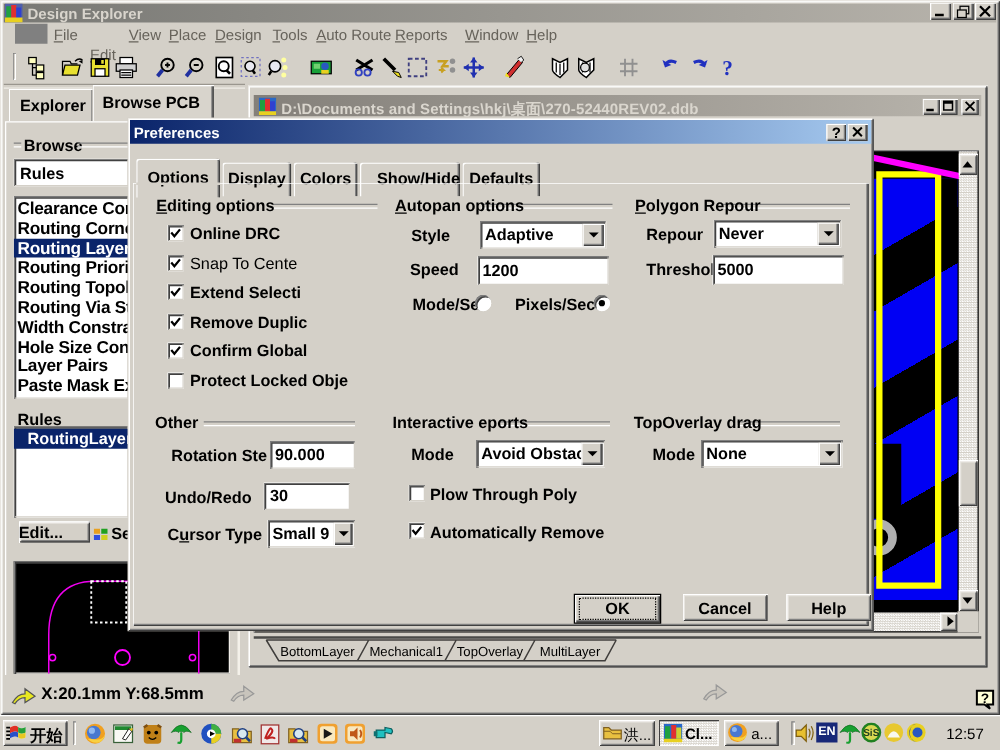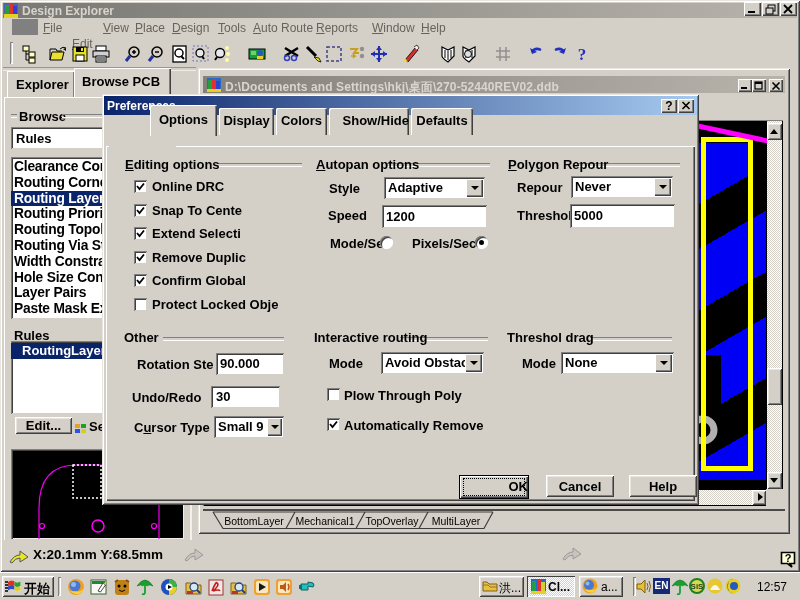--- a/index.html
+++ b/index.html
@@ -191,21 +191,21 @@
 <div class="abs field" style="left:11px;top:157px;width:92px;height:162px;overflow:hidden;">
   <div style="margin:2px 0 0 3px;font-size:13.8px;font-weight:bold;line-height:15.8px;white-space:nowrap;letter-spacing:-0.2px;">
   Clearance Constrai<br>Routing Corners<br><span style="display:block;background:#0a246a;color:#fff;margin-left:-3px;padding-left:3px;">Routing Layers</span>Routing Priority<br>Routing Topology<br>Routing Via Style<br>Width Constraint<br>Hole Size Constrai<br>Layer Pairs<br>Paste Mask Exp</div>
 </div>
 <div class="abs b" style="left:14px;top:328px;font-size:13px;">Rules</div>
 <div class="abs field" style="left:11px;top:341px;width:92px;height:73px;overflow:hidden;">
   <div style="margin:2px 0 0 0;font-size:13px;font-weight:bold;line-height:16px;white-space:nowrap;">
   <span style="display:block;background:#0a246a;color:#fff;padding-left:11px;">RoutingLayers</span>
     </div>
 </div>
-<div class="abs btn" style="left:15px;top:417px;width:57px;height:17px;text-align:center;font-size:13px;font-weight:bold;line-height:17px;">Edit...</div>
+<div class="abs btn" style="left:15px;top:417px;width:57px;height:17px;font-size:13px;font-weight:bold;line-height:17px;">Edit...</div>
 <div class="abs" style="left:75px;top:420px;width:12px;height:12px;">
 <svg width="12" height="12">
       <rect x="0" y="2" width="5" height="4" fill="#e8a020"></rect>
       <rect x="6" y="2" width="5" height="4" fill="#20a020"></rect>
       <rect x="0" y="7" width="5" height="4" fill="#3050e0"></rect>
       <rect x="6" y="7" width="5" height="4" fill="#d0d020"></rect>
     </svg>
 </div>
 <div class="abs b" style="left:89px;top:419px;font-size:13px;">Se</div>
 
@@ -305,21 +305,21 @@
 <div class="abs raised" style="left:102px;top:94px;width:597px;height:411px;background:#d4d0c8;"></div>
 <div class="abs" style="left:104px;top:96px;width:593px;height:19px;background:linear-gradient(to right,#0a246a,#a6caf0);"></div>
 <div class="abs b" style="left:107px;top:99px;font-size:12px;color:#fff;">Preferences</div>
 <div class="abs wbtn" style="left:661px;top:99px;width:16px;height:14px;"><svg width="16" height="14">
       <text x="8" y="11" font-size="12" font-weight="bold" text-anchor="middle" fill="#000">?</text>
     </svg></div>
 <div class="abs wbtn" style="left:678px;top:99px;width:16px;height:14px;"><svg width="16" height="14">
       <path d="M4.5 3 L11.5 10 M11.5 3 L4.5 10" stroke="#000" stroke-width="1.6"></path>
     </svg></div>
 
-<div class="abs" id="dlgtabs" style="left:102px;top:101px;width:597px;height:35px;margin-left:41px;">
+<div class="abs" id="dlgtabs" style="left:102px;top:123px;width:597px;height:35px;">
     <div class="abs" style="left: 7px; top: 4px; width: 67px; height: 31px; background: rgb(212, 208, 200); box-shadow: rgb(255, 255, 255) 1px 1px inset, rgb(64, 64, 64) -1px 0px inset, rgb(128, 128, 128) -2px 0px inset; border-top-left-radius: 2px; border-top-right-radius: 2px;">
       <div style="text-align:center;margin-top:7px;font-size:13px;font-weight:bold;">Options</div>
     </div>
     <div class="abs" style="left: 76px; top: 7px; width: 55px; height: 27px; background: rgb(212, 208, 200); box-shadow: rgb(255, 255, 255) 1px 1px inset, rgb(64, 64, 64) -1px 0px inset, rgb(128, 128, 128) -2px 0px inset; border-top-left-radius: 2px; border-top-right-radius: 2px;">
       <div style="text-align:center;margin-top:5px;font-size:13px;font-weight:bold;">Display</div>
     </div>
     <div class="abs" style="left: 133px; top: 7px; width: 51px; height: 27px; background: rgb(212, 208, 200); box-shadow: rgb(255, 255, 255) 1px 1px inset, rgb(64, 64, 64) -1px 0px inset, rgb(128, 128, 128) -2px 0px inset; border-top-left-radius: 2px; border-top-right-radius: 2px;">
       <div style="text-align:center;margin-top:5px;font-size:13px;font-weight:bold;">Colors</div>
     </div>
     <div class="abs" style="left: 186px; top: 7px; width: 80px; height: 27px; background: rgb(212, 208, 200); box-shadow: rgb(255, 255, 255) 1px 1px inset, rgb(64, 64, 64) -1px 0px inset, rgb(128, 128, 128) -2px 0px inset; border-top-left-radius: 2px; border-top-right-radius: 2px;">
@@ -383,50 +383,50 @@
   </div>
 <div class="abs txt13" style="left:134px;top:420px;">C<u>u</u>rsor Type</div>
 <div class="abs field" style="left:214px;top:416px;width:70px;height:22px;">
     <div class="txt13" style="margin:3px 0 0 4px;">Small 9</div>
     <div class="combo-ar" style="width:15px;">
       <div class="car" style="left:4px;"></div>
     </div>
   </div>
 
 <div class="abs gl" style="left:400px;top:337px;width:88px;"></div>
-<div class="abs txt13" style="left:314px;top:330px;">Interactive routing</div>
+<div class="abs txt13" style="left:314px;top:330px;">Interactive eports</div>
 <div class="abs txt13" style="left:329px;top:356px;">Mode</div>
 <div class="abs field" style="left:381px;top:352px;width:103px;height:22px;">
     <div class="txt13" style="margin:3px 0 0 4px;">Avoid Obstac</div>
     <div class="combo-ar">
       <div class="car"></div>
     </div>
   </div>
 <div class="abs cb" style="left:327px;top:388px;"></div>
 <div class="abs txt13" style="left:344px;top:388px;">Plow Through Poly</div>
 <div class="abs cb" style="left:327px;top:418px;">
     <svg class="ck" width="11" height="11">
       <path d="M2 5 L4.5 8 L9 2.5" stroke="#000" stroke-width="1.8" fill="none"></path>
     </svg>
   </div>
 <div class="abs txt13" style="left:344px;top:418px;">Automatically Remove</div>
 
 <div class="abs gl" style="left:590px;top:337px;width:82px;"></div>
-<div class="abs txt13" style="left:507px;top:330px;">Threshol drag</div>
+<div class="abs txt13" style="left:507px;top:330px;">TopOverlay drag</div>
 <div class="abs txt13" style="left:522px;top:356px;">Mode</div>
 <div class="abs field" style="left:561px;top:352px;width:113px;height:22px;">
     <div class="txt13" style="margin:3px 0 0 4px;">None</div>
     <div class="combo-ar">
       <div class="car"></div>
     </div>
   </div>
 
 <div class="abs" style="left:459px;top:475px;width:68px;height:22px;border:1px solid #000;background:#d4d0c8;box-shadow:inset 1px 1px #fff,inset -1px -1px #404040,inset -2px -2px #808080;">
   <div class="abs" style="left:3px;top:2px;right:3px;bottom:2px;border:1px dotted #000;"></div>
-  <div class="txt13" style="text-align:right;margin-top:3px;">OK</div>
+  <div class="txt13" style="text-align:center;margin-top:3px;">OK</div>
 </div>
 <div class="abs btn" style="left:546px;top:475px;width:68px;height:22px;">
     <div class="txt13" style="text-align:center;margin-top:4px;">Cancel</div>
   </div>
 <div class="abs btn" style="left:629px;top:475px;width:68px;height:22px;">
     <div class="txt13" style="text-align:center;margin-top:4px;">Help</div>
   </div>
 
 <div class="abs" style="left:0;top:572px;width:800px;height:28px;background:#d4d0c8;border-top:1px solid #fff;"></div>
 <div class="abs btn" style="left:2px;top:576px;width:52px;height:21px;"></div>
@@ -562,21 +562,21 @@
     <svg class="ck" width="11" height="11">
       <path d="M2 5 L4.5 8 L9 2.5" stroke="#000" stroke-width="1.8" fill="none"></path>
     </svg>
   </div>
 <div class="abs" style="left: 152px; top: 179px; font-size: 13px; font-weight: bold; white-space: nowrap;">Online DRC</div>
 <div class="abs" style="left: 134px; top: 204px; width: 13px; height: 13px; background: rgb(255, 255, 255); box-shadow: rgb(128, 128, 128) 1px 1px inset, rgb(212, 208, 200) -1px -1px inset, rgb(64, 64, 64) 2px 2px inset, rgb(255, 255, 255) -2px -2px inset;">
     <svg class="ck" width="11" height="11">
       <path d="M2 5 L4.5 8 L9 2.5" stroke="#000" stroke-width="1.8" fill="none"></path>
     </svg>
   </div>
-<div class="abs" style="left: 152px; top: 203px; font-size: 13px; font-weight: bold; white-space: nowrap;">Snap To Cente</div>
+<div class="abs" style="left: 152px; top: 203px; font-size: 13px; font-weight: normal; white-space: nowrap;">Snap To Cente</div>
 <div class="abs" style="left: 134px; top: 227px; width: 13px; height: 13px; background: rgb(255, 255, 255); box-shadow: rgb(128, 128, 128) 1px 1px inset, rgb(212, 208, 200) -1px -1px inset, rgb(64, 64, 64) 2px 2px inset, rgb(255, 255, 255) -2px -2px inset;">
     <svg class="ck" width="11" height="11">
       <path d="M2 5 L4.5 8 L9 2.5" stroke="#000" stroke-width="1.8" fill="none"></path>
     </svg>
   </div>
 <div class="abs" style="left: 152px; top: 226px; font-size: 13px; font-weight: bold; white-space: nowrap;">Extend Selecti</div>
 <div class="abs" style="left: 134px; top: 251px; width: 13px; height: 13px; background: rgb(255, 255, 255); box-shadow: rgb(128, 128, 128) 1px 1px inset, rgb(212, 208, 200) -1px -1px inset, rgb(64, 64, 64) 2px 2px inset, rgb(255, 255, 255) -2px -2px inset;">
     <svg class="ck" width="11" height="11">
       <path d="M2 5 L4.5 8 L9 2.5" stroke="#000" stroke-width="1.8" fill="none"></path>
     </svg>

